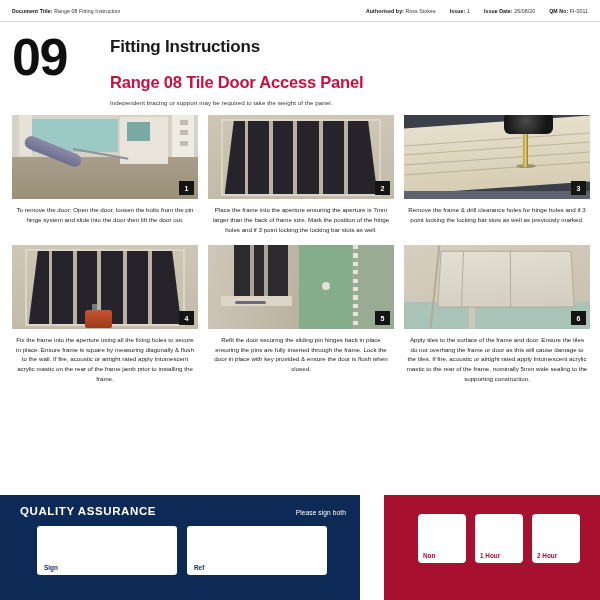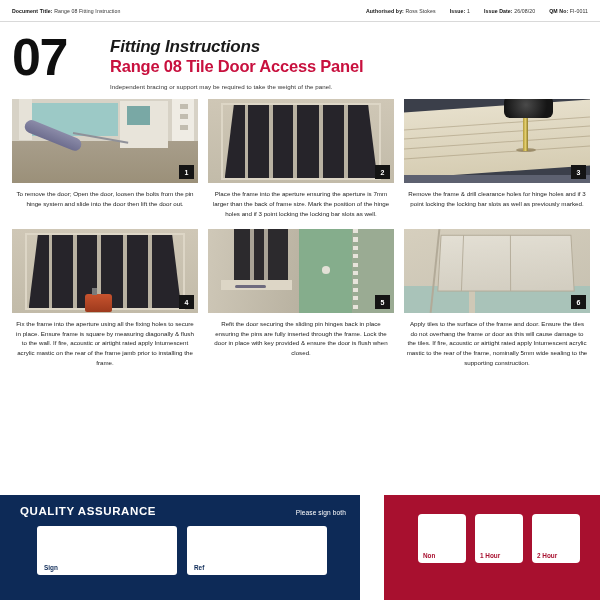--- a/index.html
+++ b/index.html
@@ -59,29 +59,28 @@
     flex: 0 0 98px;
     padding-top: 2px;
   }
   .title-text { padding-top: 3px; }
   .title-main {
     font-size: 17px;
     font-weight: bold;
     color: #1a1a1a;
     letter-spacing: -0.2px;
     line-height: 1.15;
-    font-style: italic;
   }
   .title-sub {
     font-size: 16.5px;
     font-weight: bold;
     color: #c8103e;
     letter-spacing: -0.2px;
     line-height: 1.2;
-    margin-top: 0;
+    margin-top: 16px;
   }
   .title-note {
     font-size: 6.2px;
     color: #333333;
     margin-top: 7px;
     letter-spacing: 0.05px;
   }
 
   
   .steps {
@@ -317,21 +316,21 @@
       <span>26/08/20</span>
     </div>
     <div class="meta">
       <span class="lbl">QM No:</span>
       <span>FI-0011</span>
     </div>
   </div>
 </div>
 
 <div class="title-block">
-  <div class="big-number">07</div>
+  <div class="big-number">09</div>
   <div class="title-text">
     <div class="title-main">Fitting Instructions</div>
     <div class="title-sub">Range 08 Tile Door Access Panel</div>
     <div class="title-note">Independent bracing or support may be required to take the weight of the panel.</div>
   </div>
 </div>
 
 <div class="steps">
 
   <div class="step-row">

